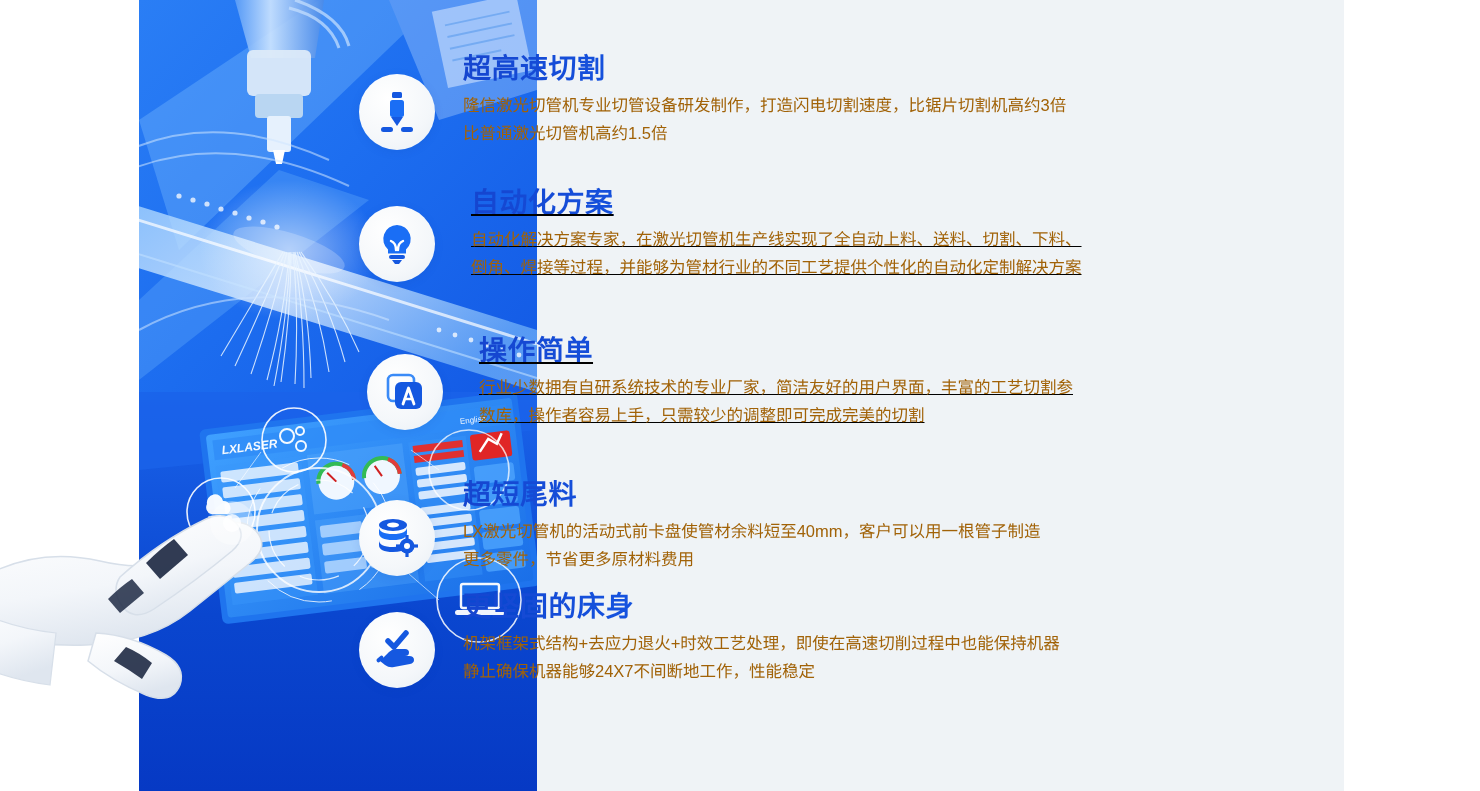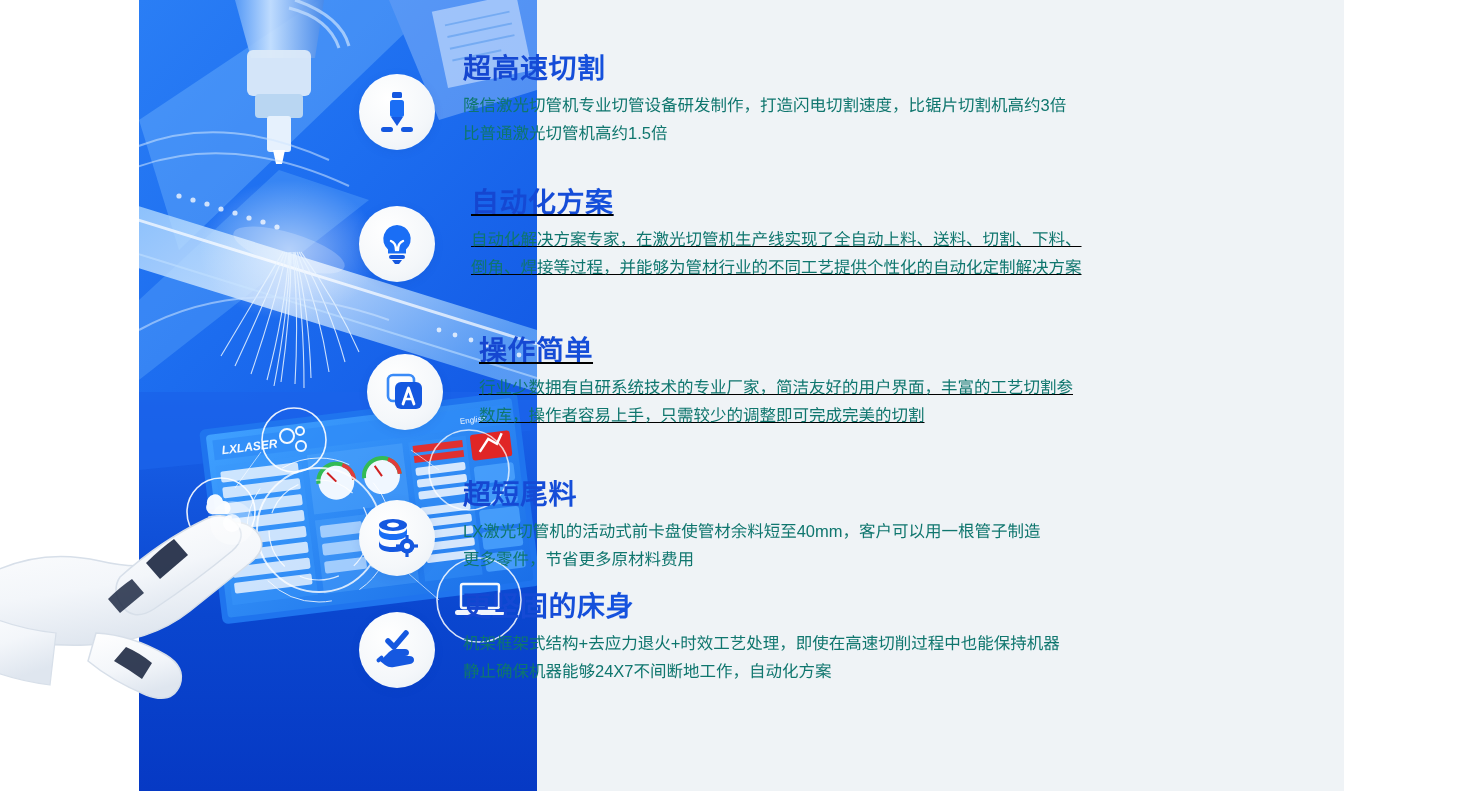--- a/index.html
+++ b/index.html
@@ -111,21 +111,21 @@
     background-image: linear-gradient(90deg, #1545cf 0%, #1560ee 55%, #1f74ff 100%);
     -webkit-background-clip: text;
     background-clip: text;
     color: #1558e0;
     -webkit-text-fill-color: transparent;
     white-space: nowrap;
   }
   .feature-desc {
     font-size: 16.5px;
     line-height: 1.72;
-    color: #0f766e;
+    color: #a16207;
     margin: 0;
     max-width: 722px;
   }
   .feature-desc .line { display: block; white-space: nowrap; }
 </style>
 </head>
 <body>
 
 <div class="page">
 
@@ -466,19 +466,19 @@
         <svg width="44" height="40" viewBox="0 0 44 40">
           <path d="M13 11 L19 17 L31 3" fill="none" stroke="#1558e0" stroke-width="5.5" stroke-linecap="round" stroke-linejoin="round"></path>
           <path d="M5 31 L14 22 q3 -3 7 -3 l9 0 q4 0 4 3.5 q0 3.5 -4 3.5 l-8 0 l12 0 q5 0 5 4 q0 3 -4 4 l-16 3 q-5 1 -9 -2 z" fill="#1558e0"></path>
           <rect x="1" y="27" width="8" height="4" rx="2" fill="#1558e0" transform="rotate(-42 5 29)"></rect>
         </svg>
       </div>
       <div class="feature-text">
         <h3 class="feature-title">更坚固的床身</h3>
         <p class="feature-desc">
           <span class="line">机架框架式结构+去应力退火+时效工艺处理，即使在高速切削过程中也能保持机器</span>
-          <span class="line">静止确保机器能够24X7不间断地工作，自动化方案</span>
+          <span class="line">静止确保机器能够24X7不间断地工作，性能稳定</span>
         </p>
       </div>
     </div>
 
   </div>
 </div>
 
 </body></html>

